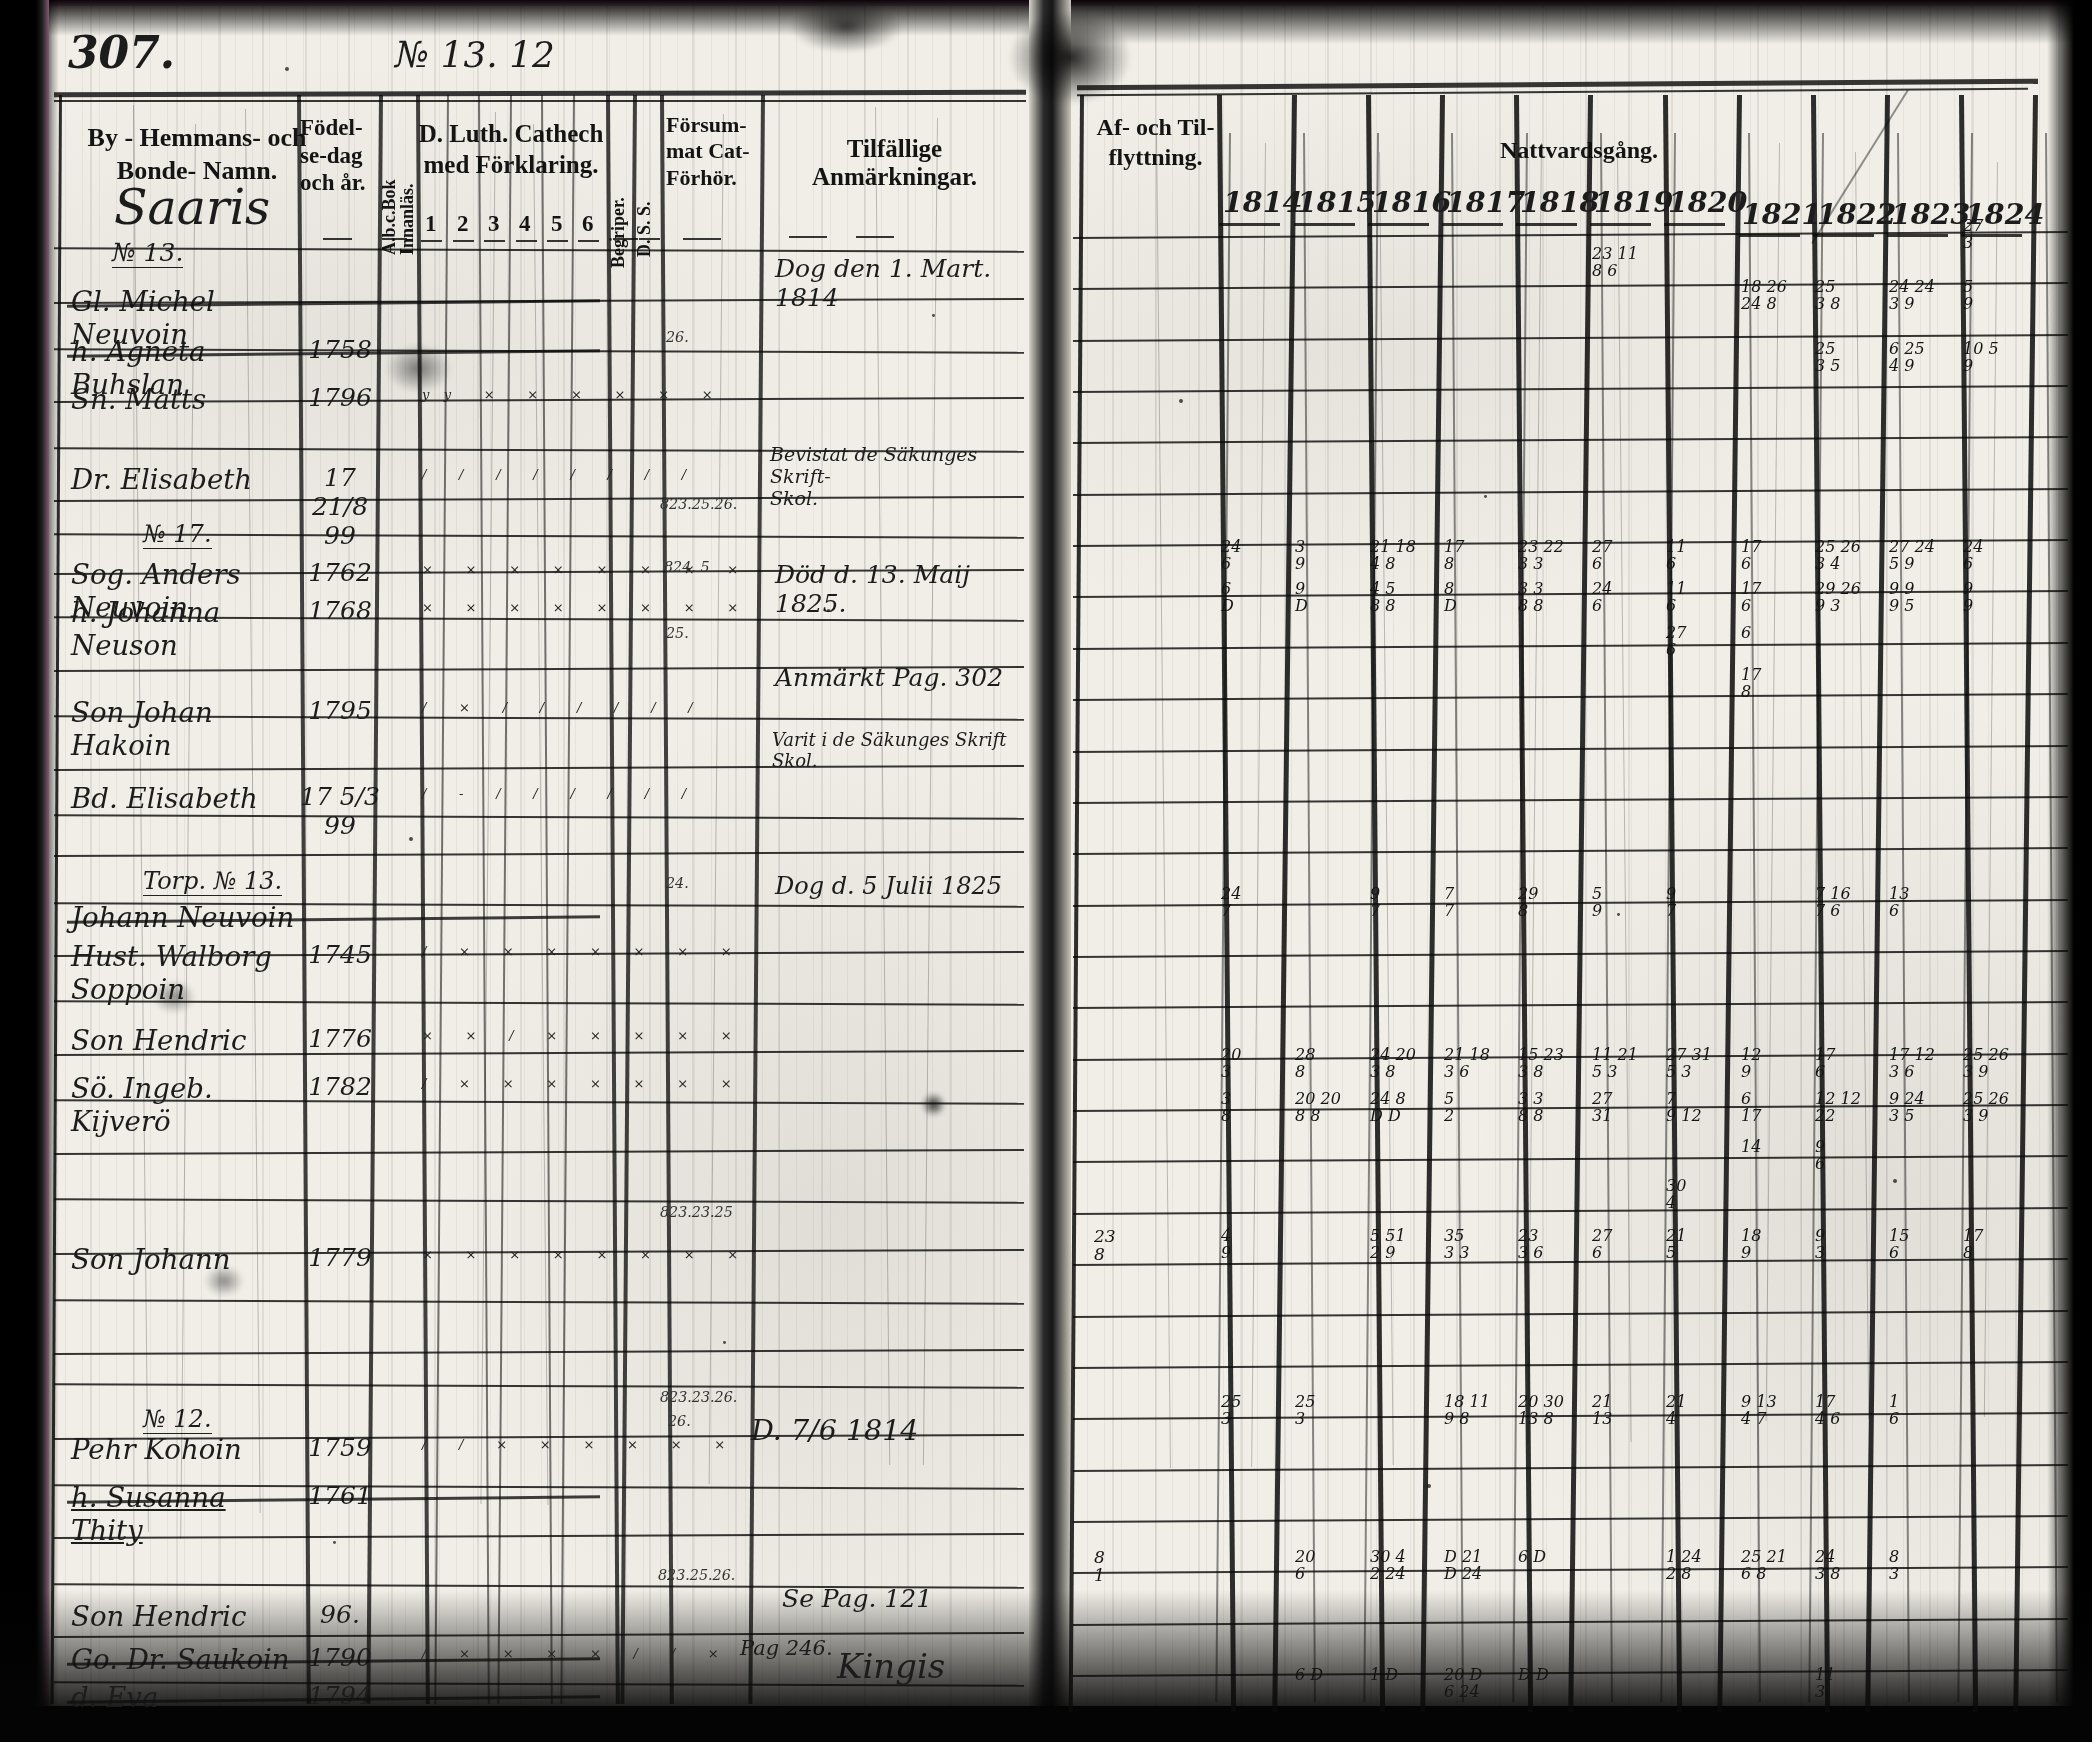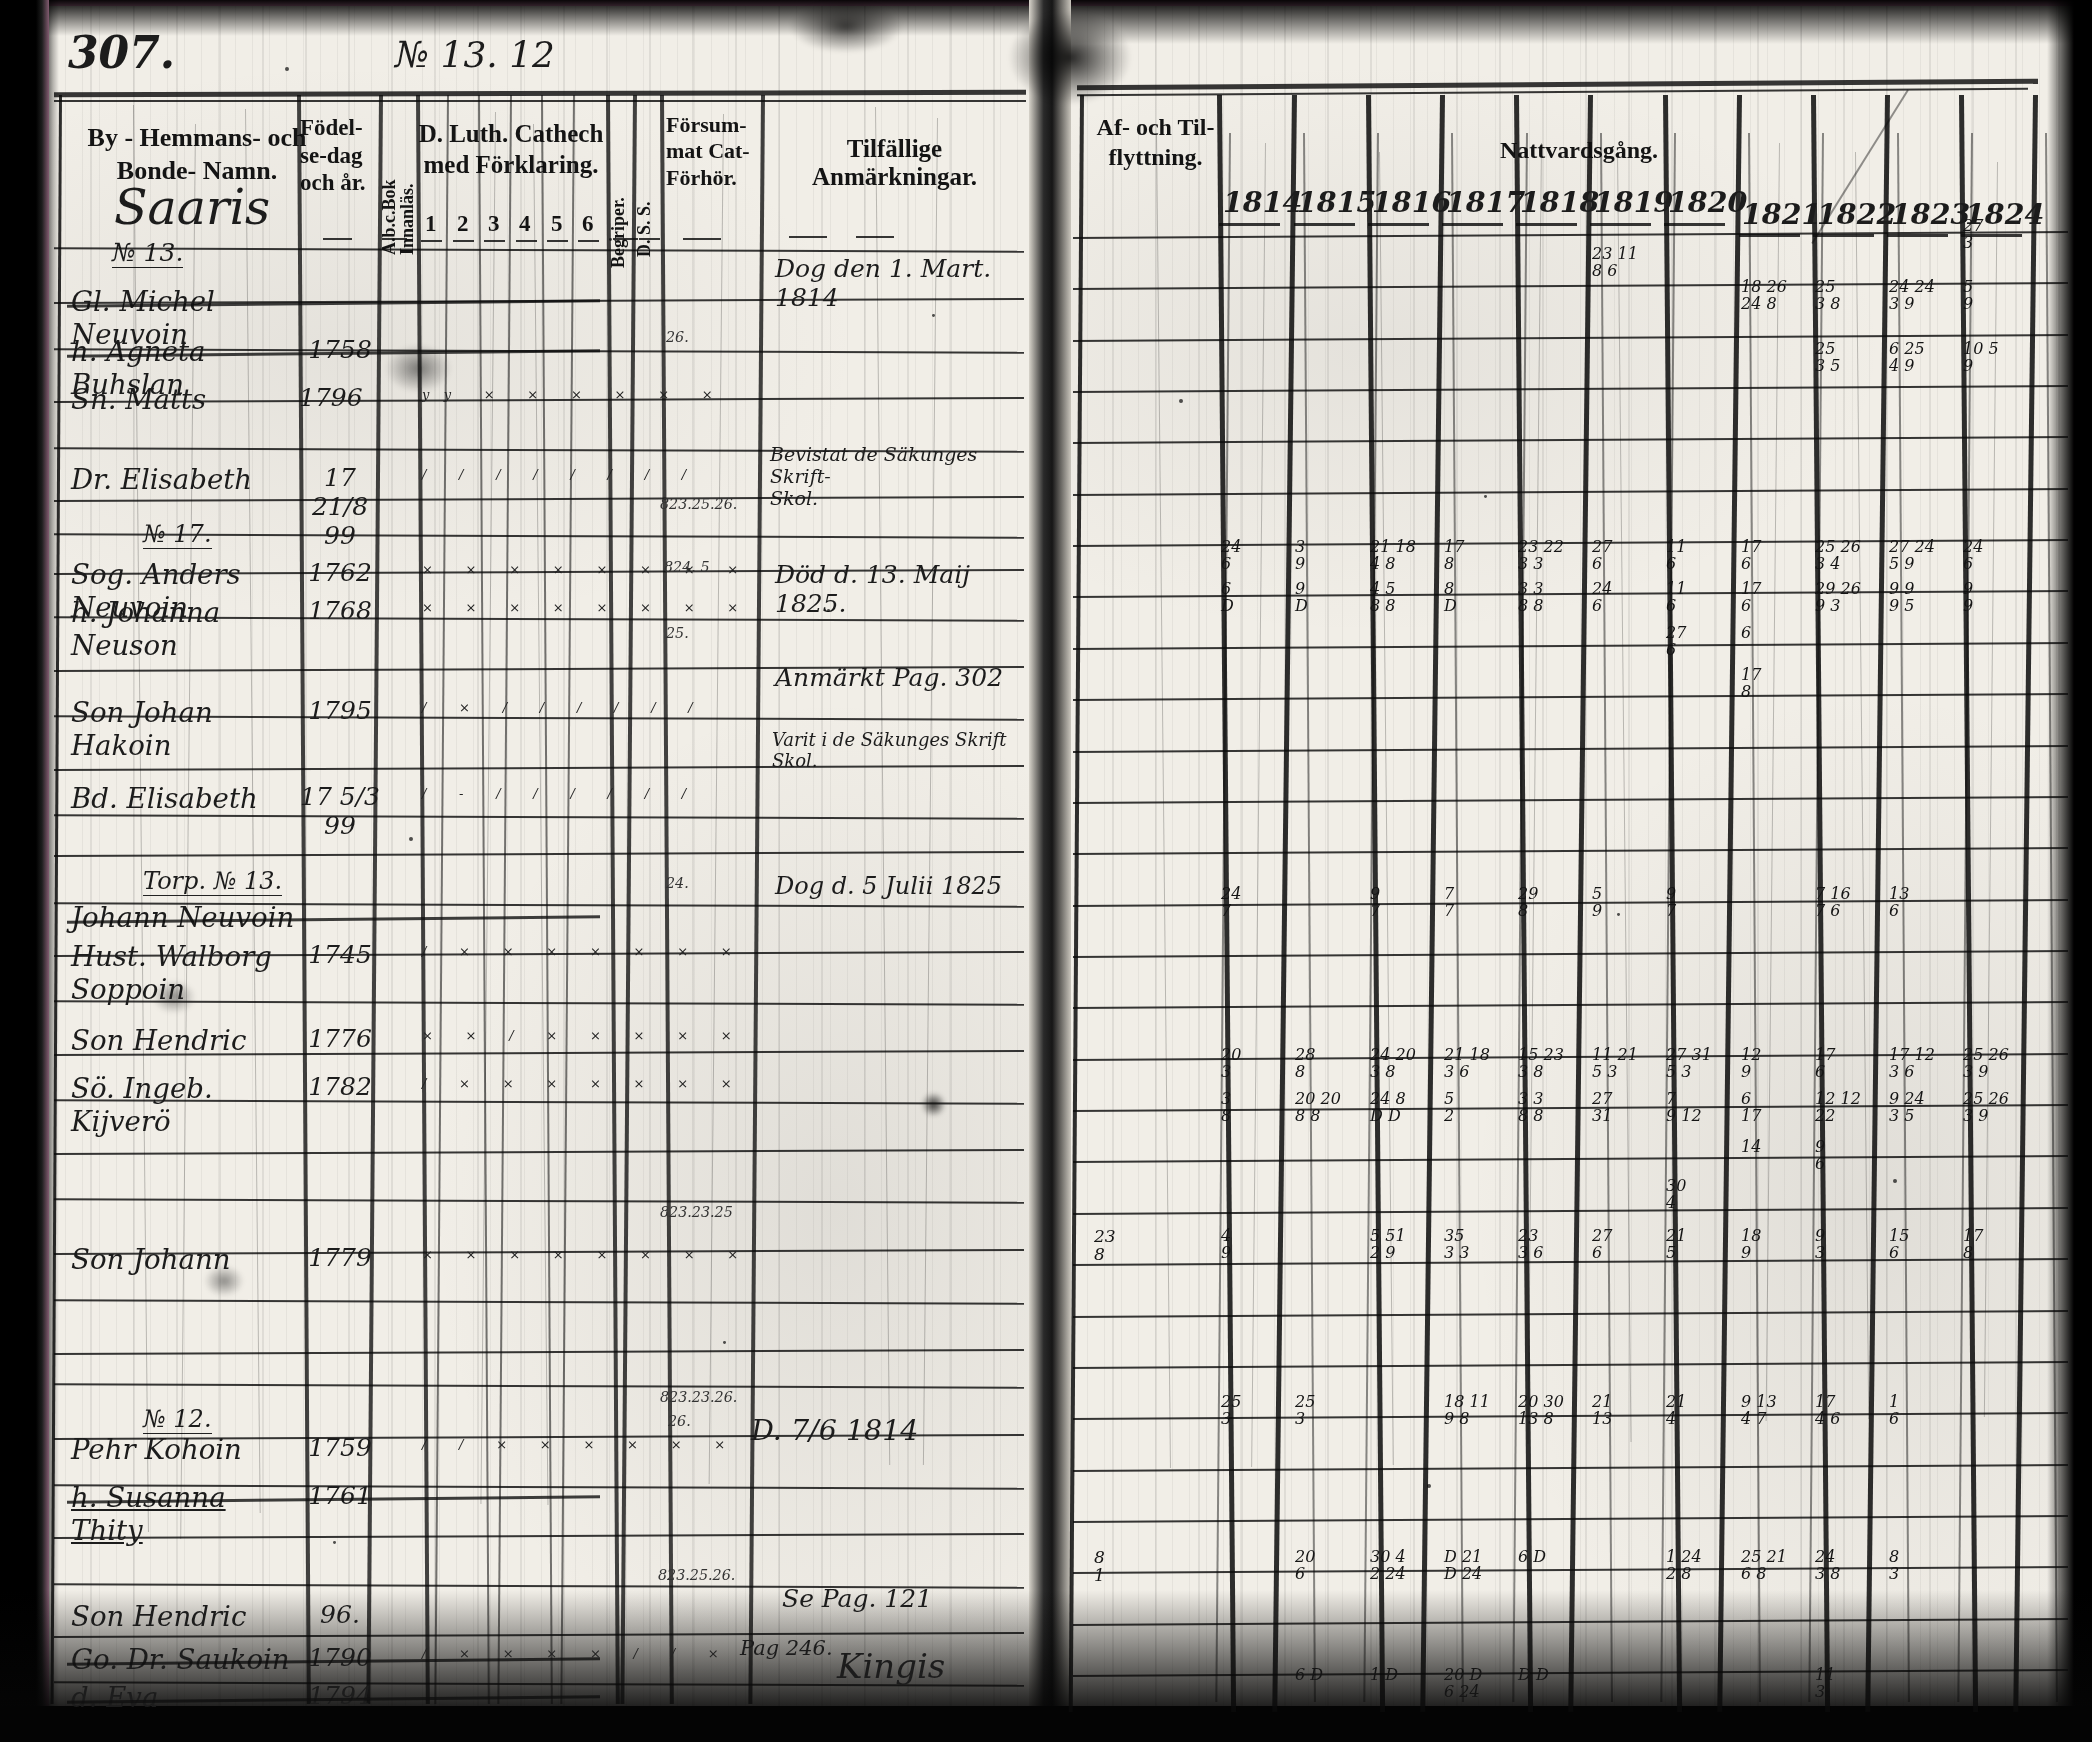--- a/index.html
+++ b/index.html
@@ -222,21 +222,21 @@
       <div class="abs hand" style="left:1891px;top:197px;font-size:28.5px;font-weight:bold;">1823</div>
       <div class="hline" style="left:1887px;top:234px;width:61px;height:2.9px;"></div>
       <div class="abs hand" style="left:1965px;top:197px;font-size:28.5px;font-weight:bold;">1824</div>
       <div class="hline" style="left:1961px;top:234px;width:61px;height:2.9px;"></div>
       <div class="abs hand" style="left:71px;top:285px;width:228px;font-size:27.6px;">Gl. Michel Neuvoin</div>
       <div class="strike" style="left:67px;top:302px;width:533px;transform:rotate(-0.6deg);"></div>
       <div class="abs hand" style="left:71px;top:335px;width:228px;font-size:27.6px;">h. Agneta Buhslan</div>
       <div class="abs hand" style="left:299px;top:335px;width:82px;font-size:25px;text-align:center;">1758</div>
       <div class="strike" style="left:67px;top:352px;width:533px;transform:rotate(-0.6deg);"></div>
       <div class="abs hand" style="left:71px;top:383px;width:228px;font-size:27.6px;">Sn. Matts</div>
-      <div class="abs hand" style="left:299px;top:383px;width:60px;font-size:25px;text-align:center;">1796</div>
+      <div class="abs hand" style="left:299px;top:383px;width:82px;font-size:25px;text-align:center;">1796</div>
       <div class="marks" style="left:422px;top:387px;">yy × × × × × ×</div>
       <div class="abs hand" style="left:71px;top:463px;width:228px;font-size:27.6px;">Dr. Elisabeth</div>
       <div class="abs hand" style="left:299px;top:463px;width:82px;font-size:25px;text-align:center;">17 21/8 99</div>
       <div class="marks" style="left:422px;top:467px;">/ / / / / / / /</div>
       <div class="abs hand" style="left:143px;top:520px;font-size:24px;border-bottom:1.9px solid #222;">№ 17.</div>
       <div class="abs hand" style="left:71px;top:558px;width:228px;font-size:27.6px;">Sog. Anders Neuvoin</div>
       <div class="abs hand" style="left:299px;top:558px;width:82px;font-size:25px;text-align:center;">1762</div>
       <div class="marks" style="left:422px;top:562px;">× × × × × × × ×</div>
       <div class="abs hand" style="left:71px;top:596px;width:228px;font-size:27.6px;">h. Johanna Neuson</div>
       <div class="abs hand" style="left:299px;top:596px;width:82px;font-size:25px;text-align:center;">1768</div>

